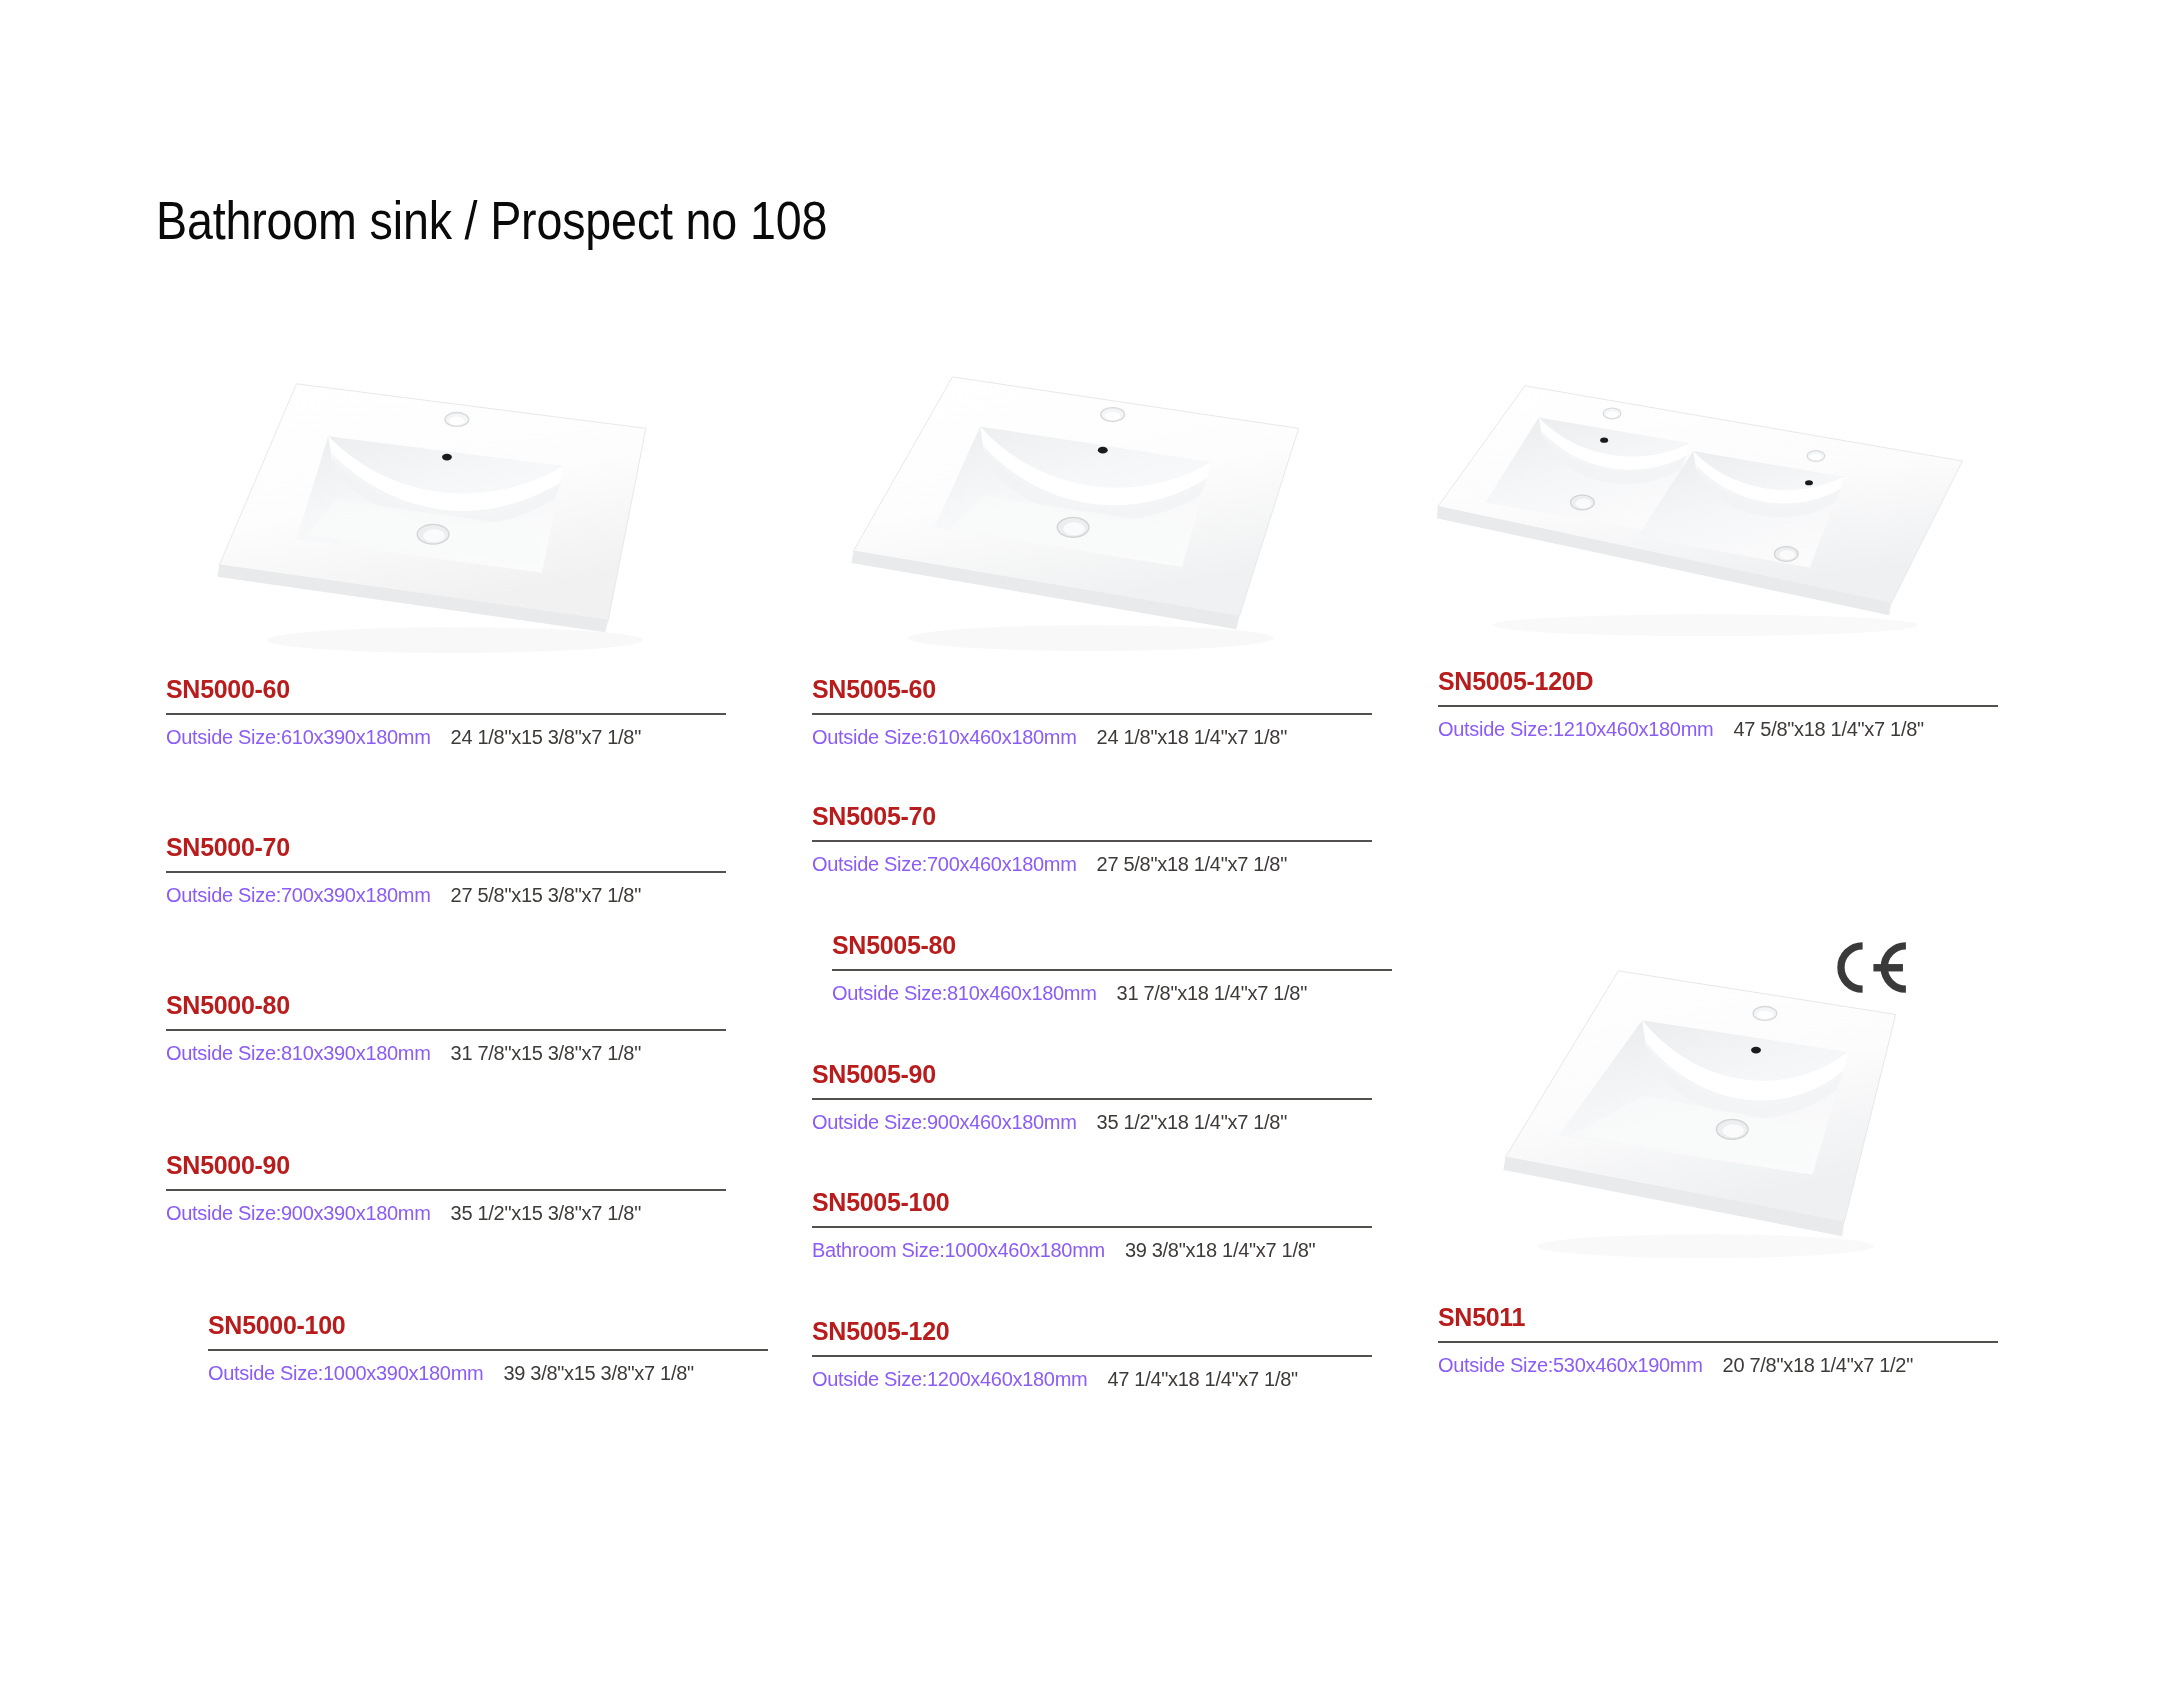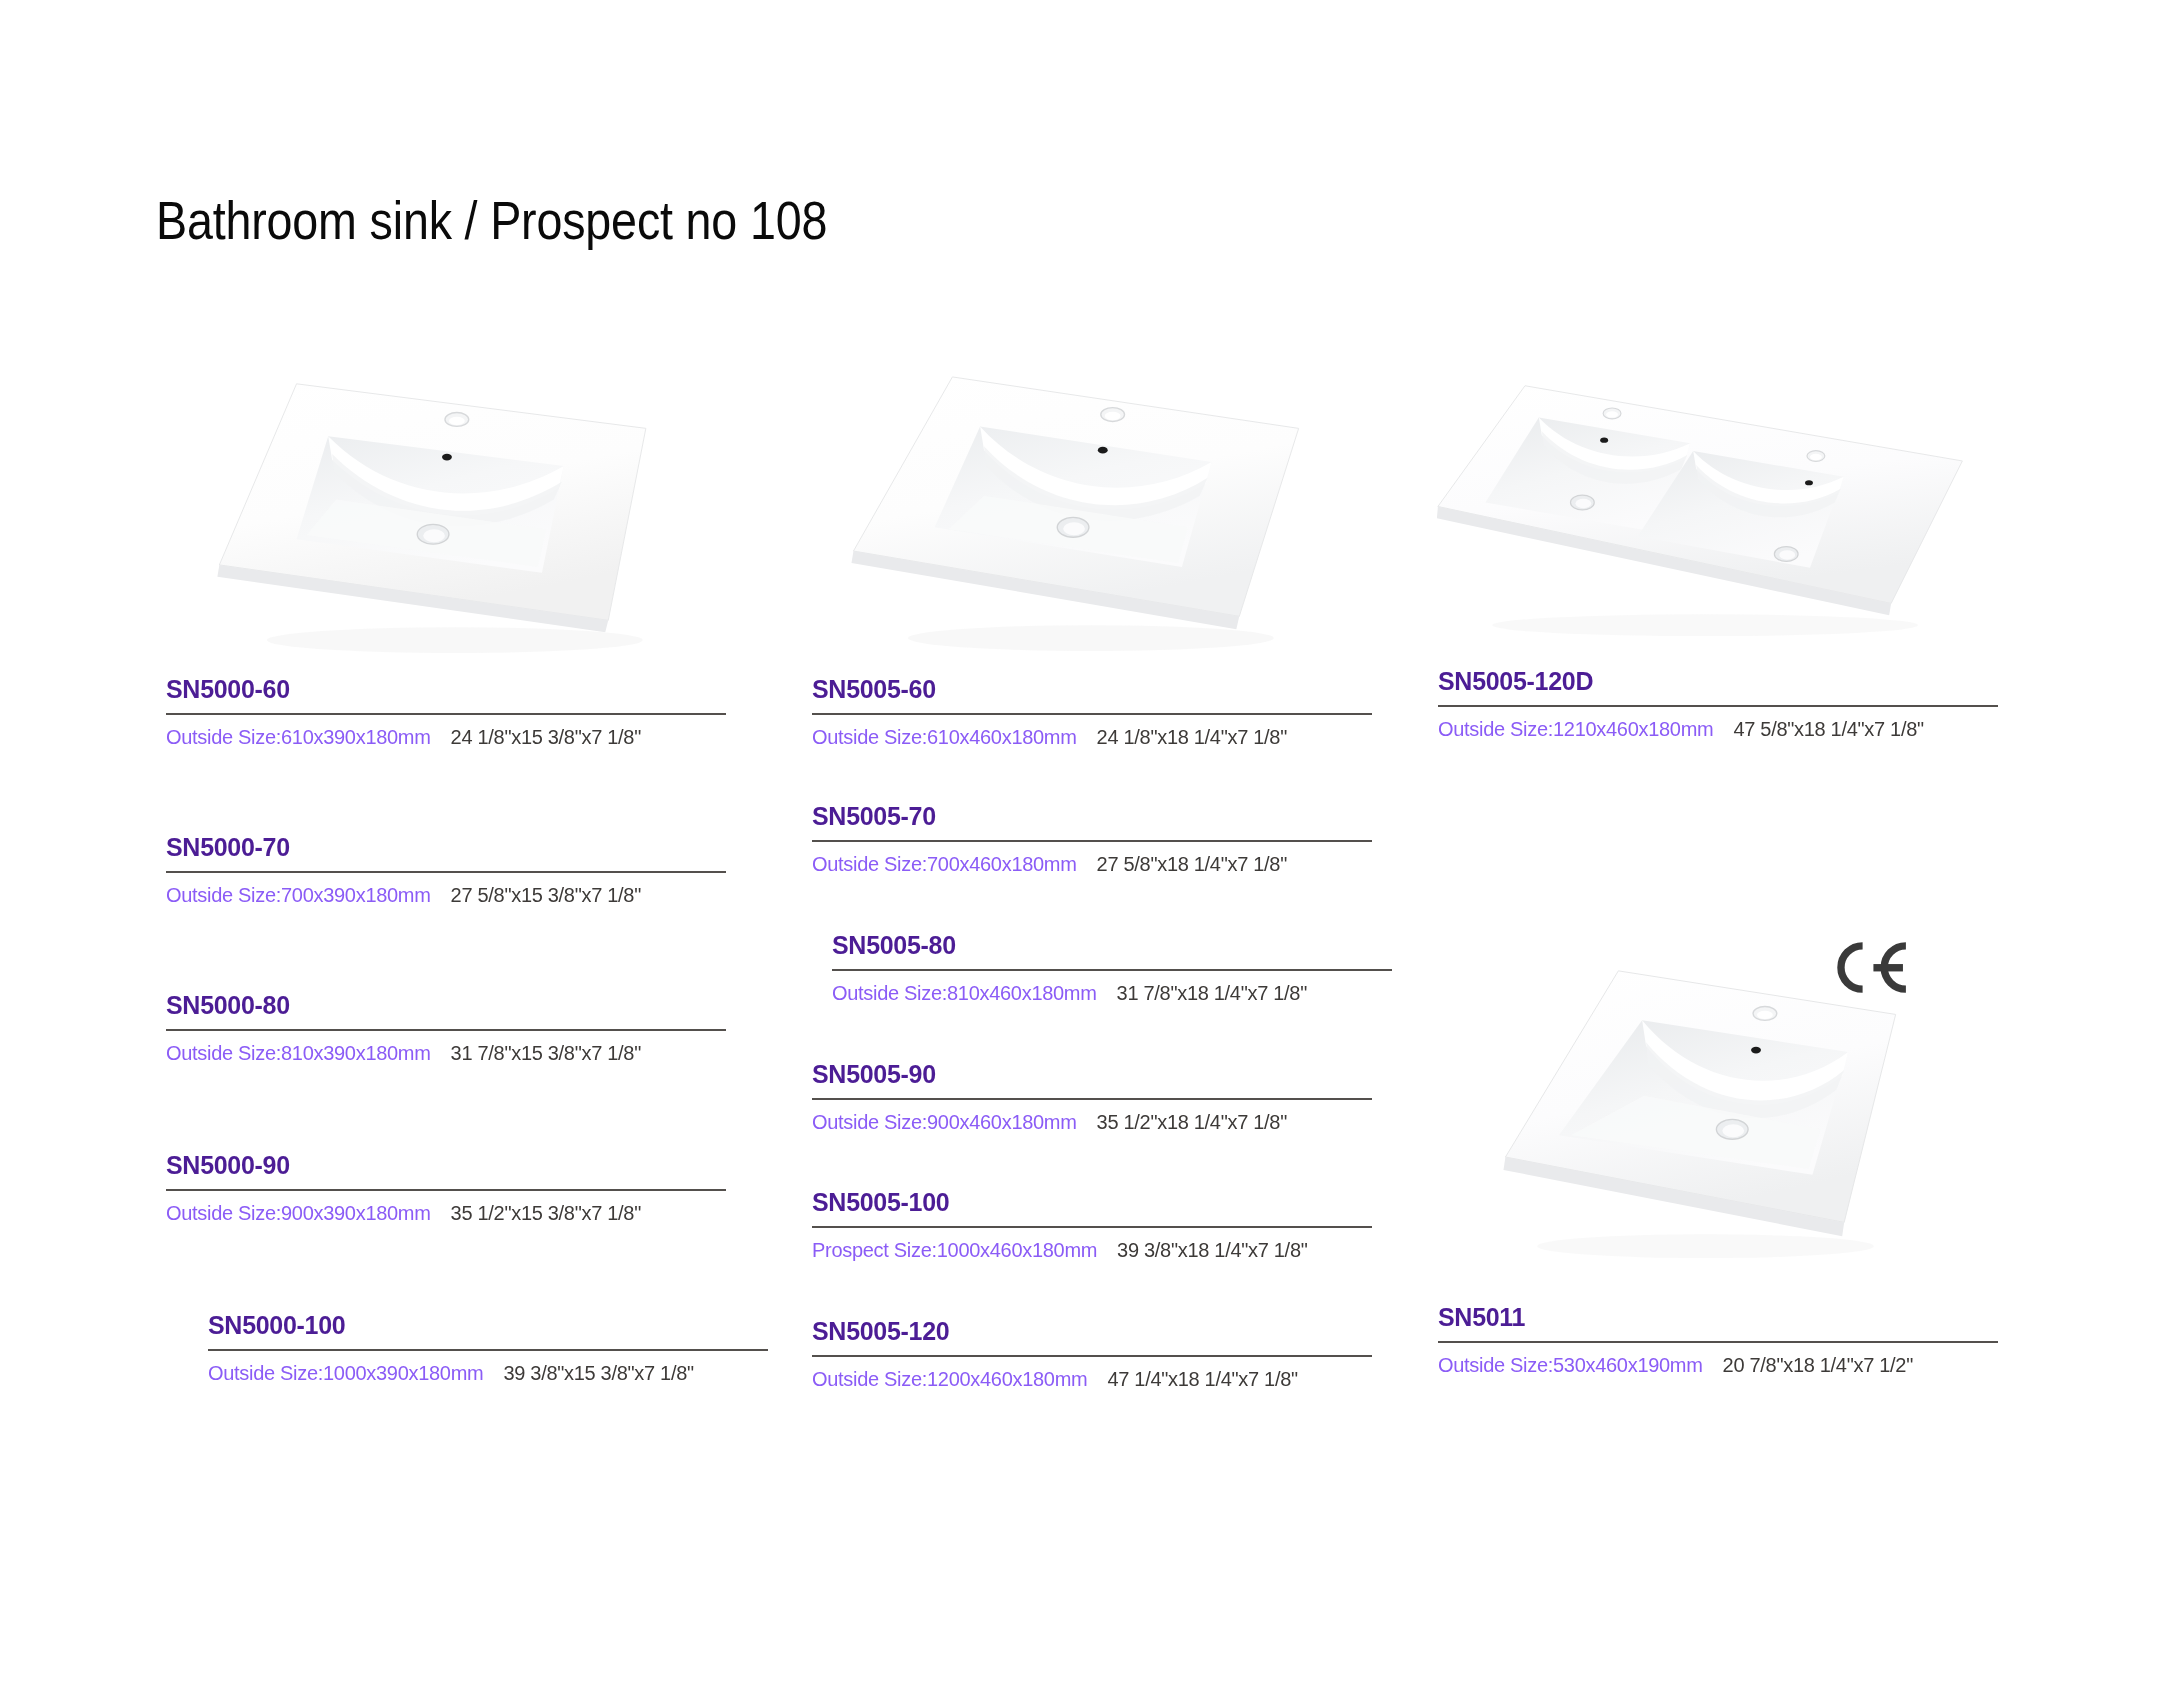--- a/index.html
+++ b/index.html
@@ -49,21 +49,21 @@
 
   
   .spec-block {
     position: absolute;
     width: 560px;
   }
   .spec-model {
     font-family: "Liberation Sans", sans-serif;
     font-size: 25px;
     font-weight: bold;
-    color: #4c1d95;
+    color: #b91c1c;
     letter-spacing: -0.3px;
     line-height: 1.0;
     white-space: nowrap;
   }
   .spec-rule {
     height: 2px;
     background: #54504d;
     margin-top: 11px;
     width: 100%;
   }
@@ -262,21 +262,21 @@
     <div class="spec-row">
       <span class="spec-metric">Outside Size:900x460x180mm</span>
       <span class="spec-imperial">35 1/2"x18 1/4"x7 1/8"</span>
     </div>
   </div>
 
   <div class="spec-block" style="top:1190px;">
     <div class="spec-model">SN5005-100</div>
     <div class="spec-rule"></div>
     <div class="spec-row">
-      <span class="spec-metric">Prospect Size:1000x460x180mm</span>
+      <span class="spec-metric">Bathroom Size:1000x460x180mm</span>
       <span class="spec-imperial">39 3/8"x18 1/4"x7 1/8"</span>
     </div>
   </div>
 
   <div class="spec-block" style="top:1319px;">
     <div class="spec-model">SN5005-120</div>
     <div class="spec-rule"></div>
     <div class="spec-row">
       <span class="spec-metric">Outside Size:1200x460x180mm</span>
       <span class="spec-imperial">47 1/4"x18 1/4"x7 1/8"</span>

